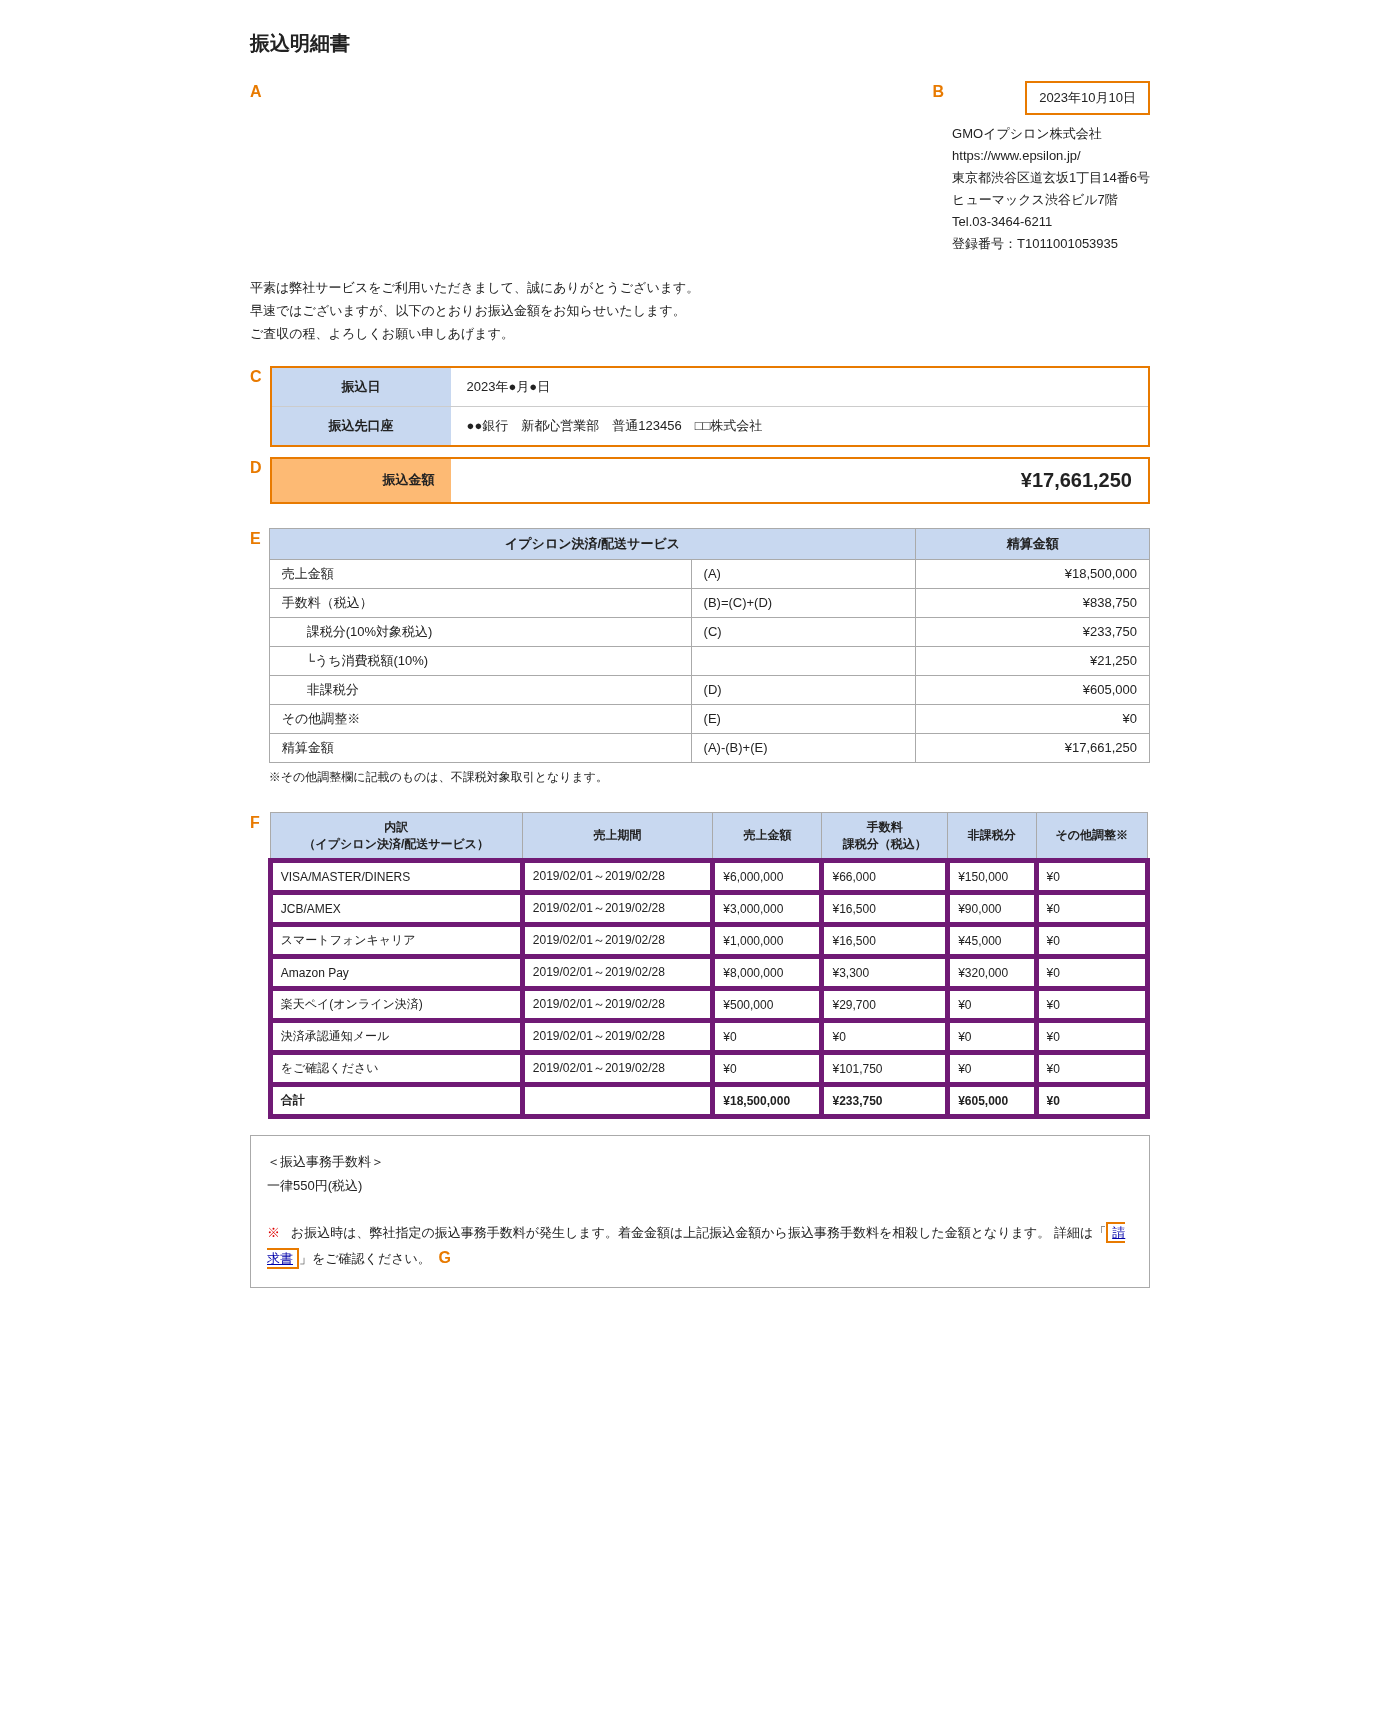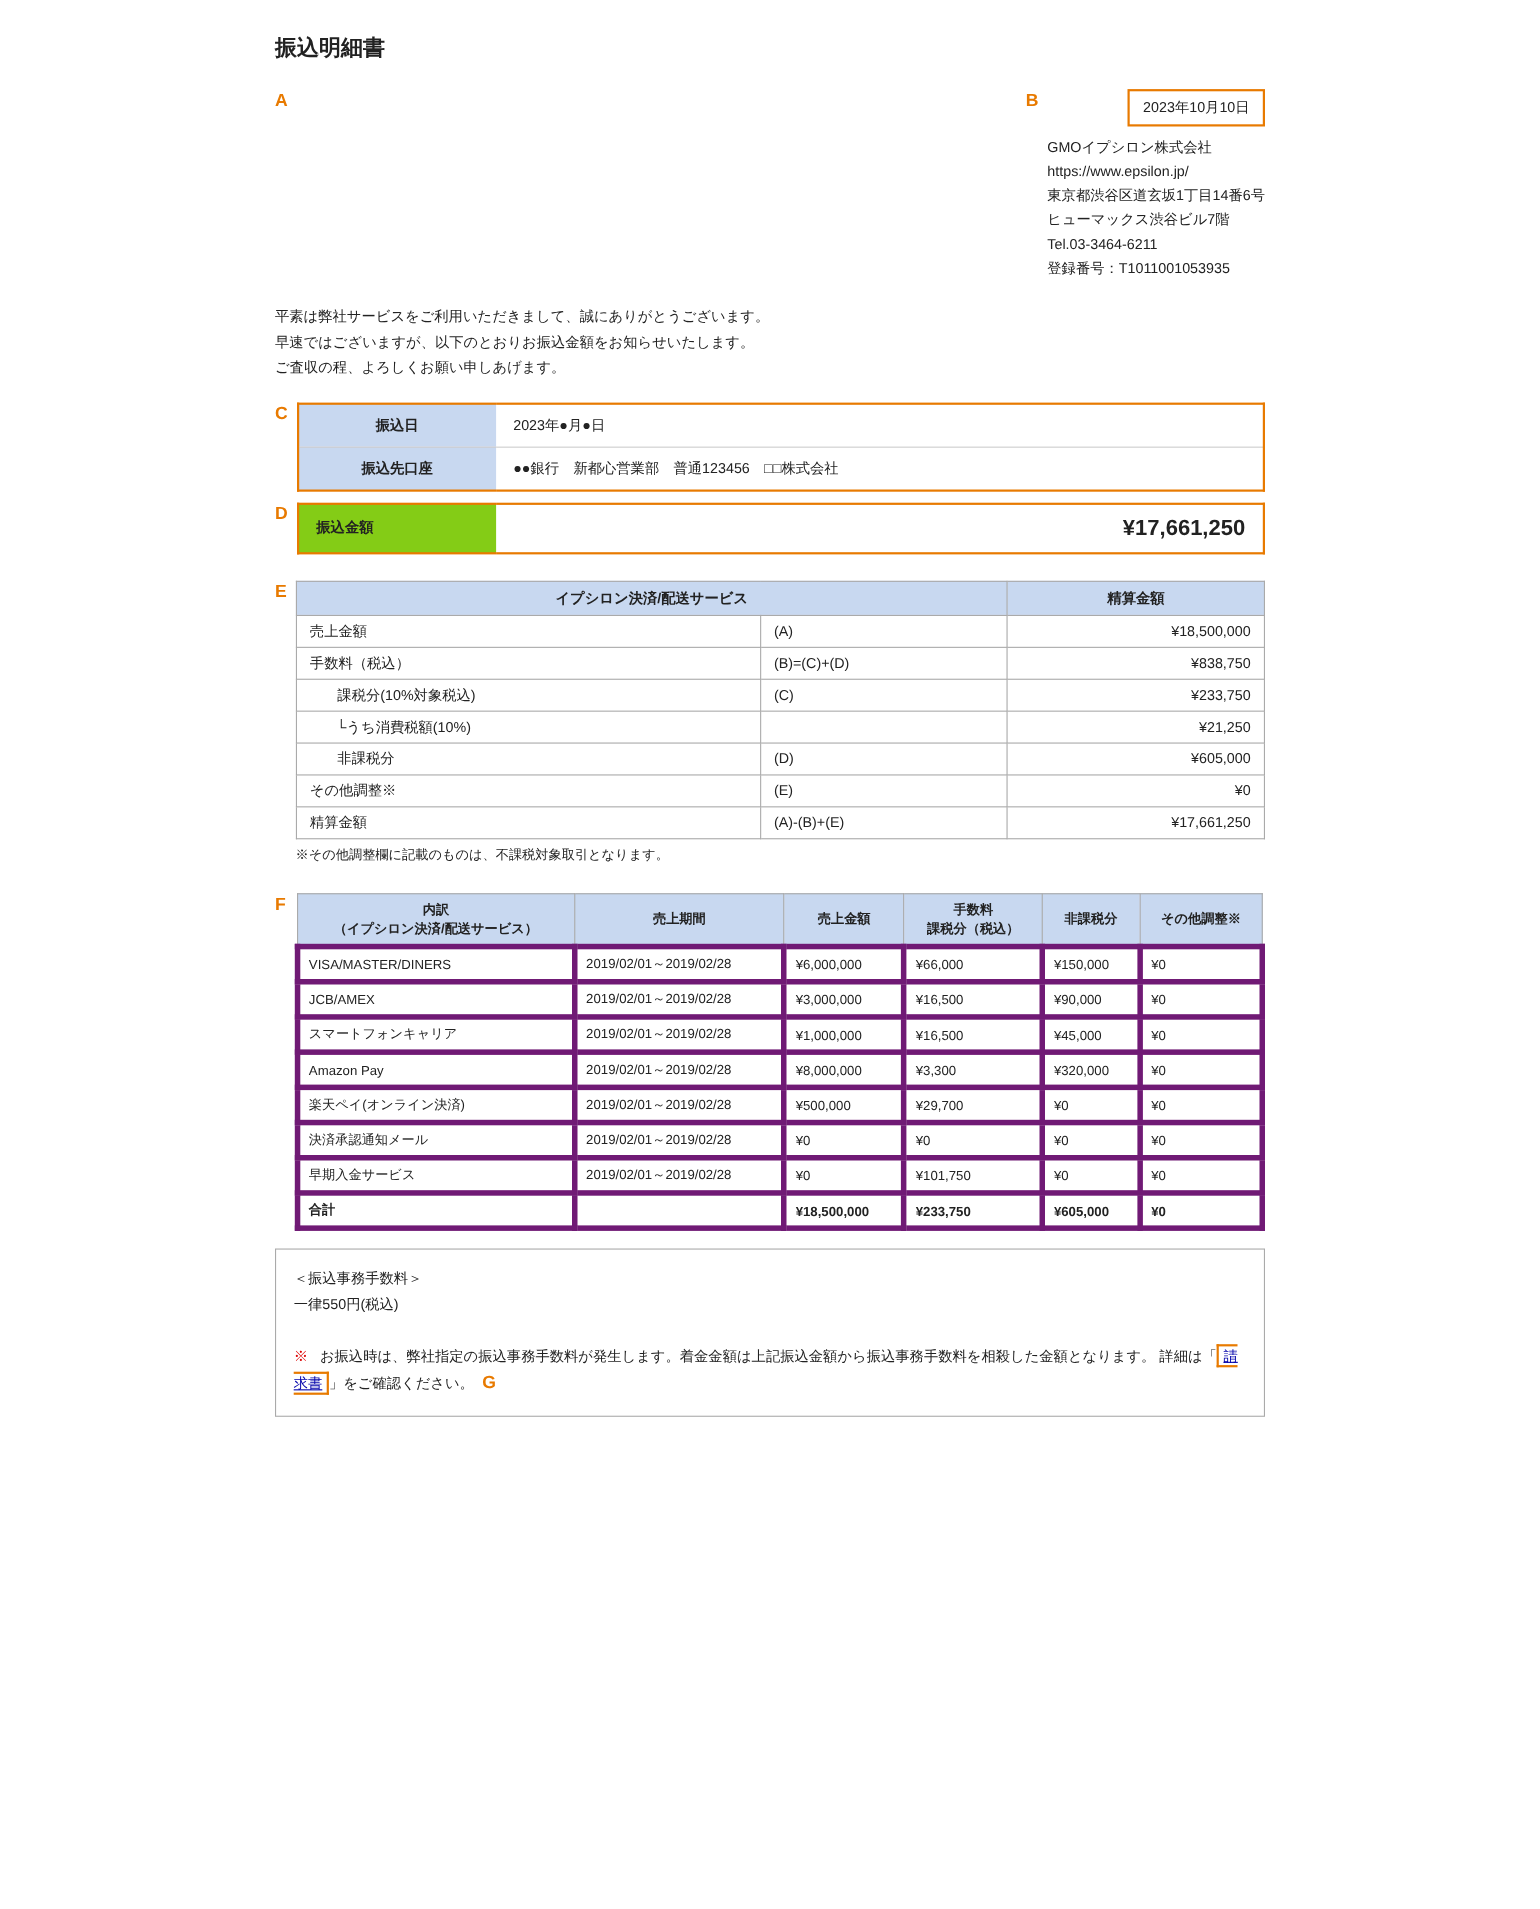--- a/index.html
+++ b/index.html
@@ -118,24 +118,24 @@
     .table-d {
       border: 2px solid #e87a00;
       width: 100%;
       border-collapse: collapse;
     }
     .table-d td {
       padding: 10px 16px;
       vertical-align: middle;
     }
     .table-d .header-cell {
-      background: #84cc16;
+      background: #fdba74;
       font-weight: bold;
       width: 180px;
-      text-align: left;
+      text-align: right;
     }
     .table-d .amount-cell {
       text-align: right;
       font-size: 20px;
       font-weight: bold;
     }
     .section-e-wrapper {
       display: flex;
       align-items: flex-start;
       gap: 8px;
@@ -419,21 +419,21 @@
   </tr>
           <tr>
     <td>決済承認通知メール</td>
     <td>2019/02/01～2019/02/28</td>
     <td class="amount">¥0</td>
     <td class="amount">¥0</td>
     <td class="amount">¥0</td>
     <td class="amount">¥0</td>
   </tr>
           <tr>
-    <td>早期入金サービス</td>
+    <td>をご確認ください</td>
     <td>2019/02/01～2019/02/28</td>
     <td class="amount">¥0</td>
     <td class="amount">¥101,750</td>
     <td class="amount">¥0</td>
     <td class="amount">¥0</td>
   </tr>
           <tr class="bold-row">
     <td>合計</td>
     <td></td>
     <td class="amount">¥18,500,000</td>

